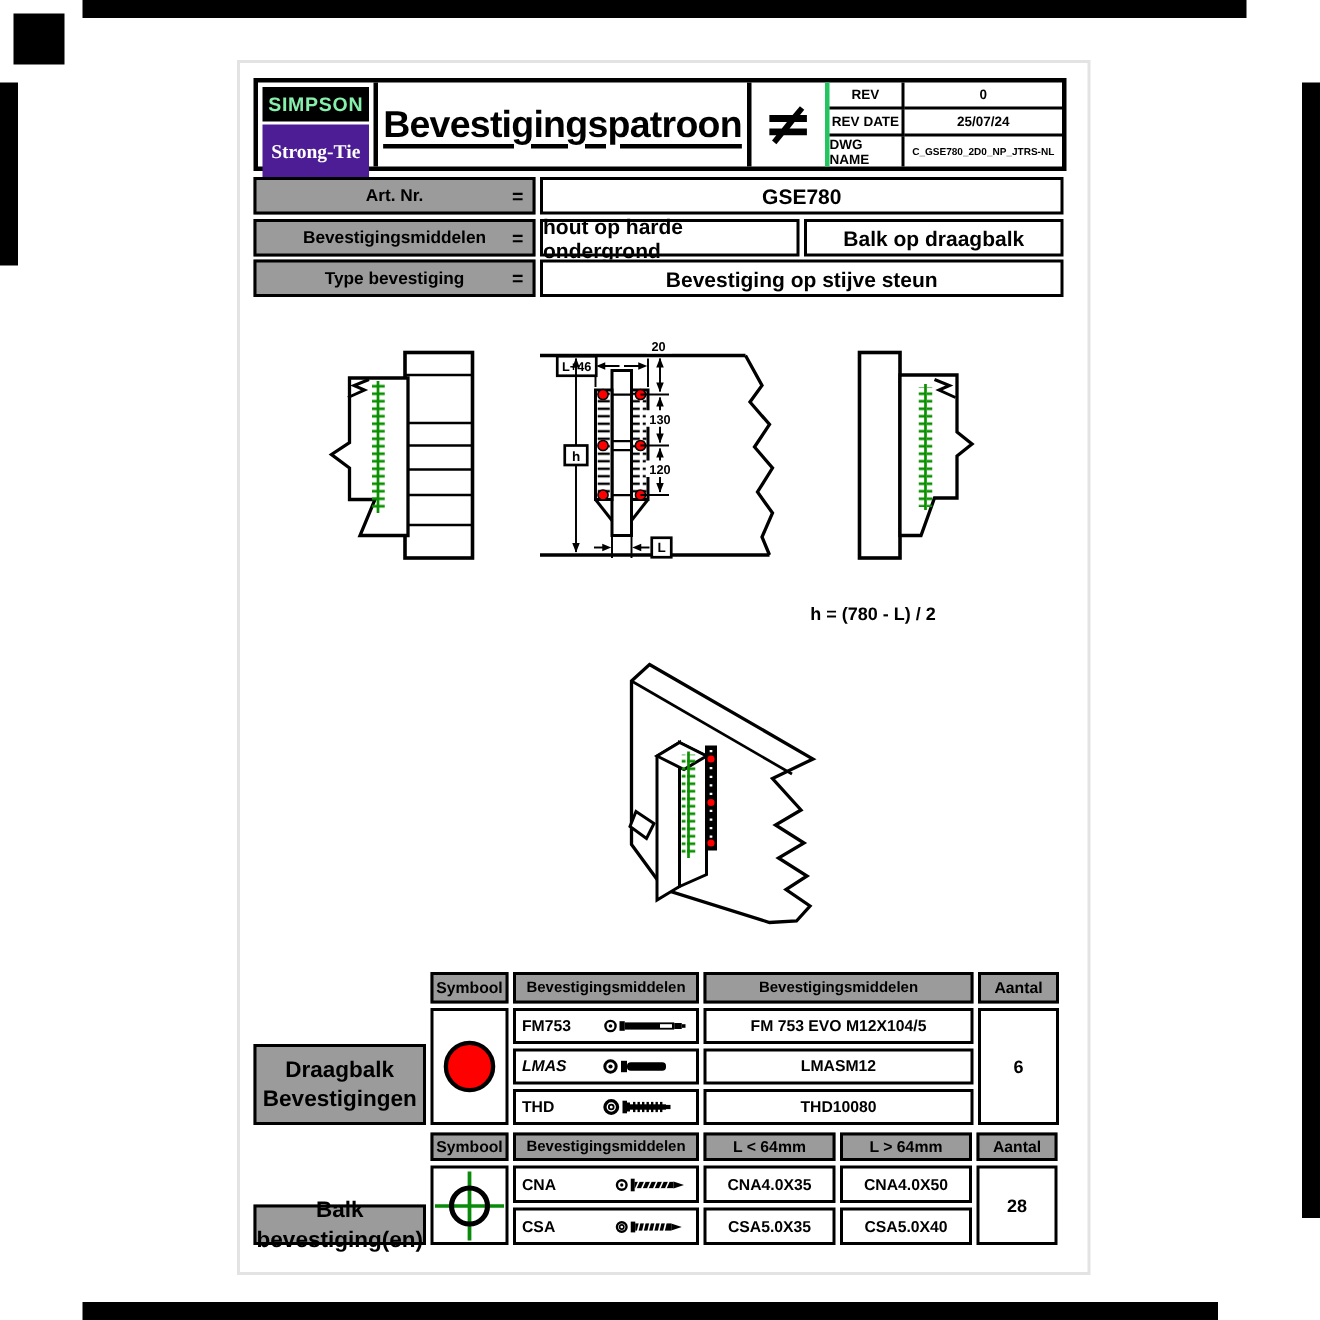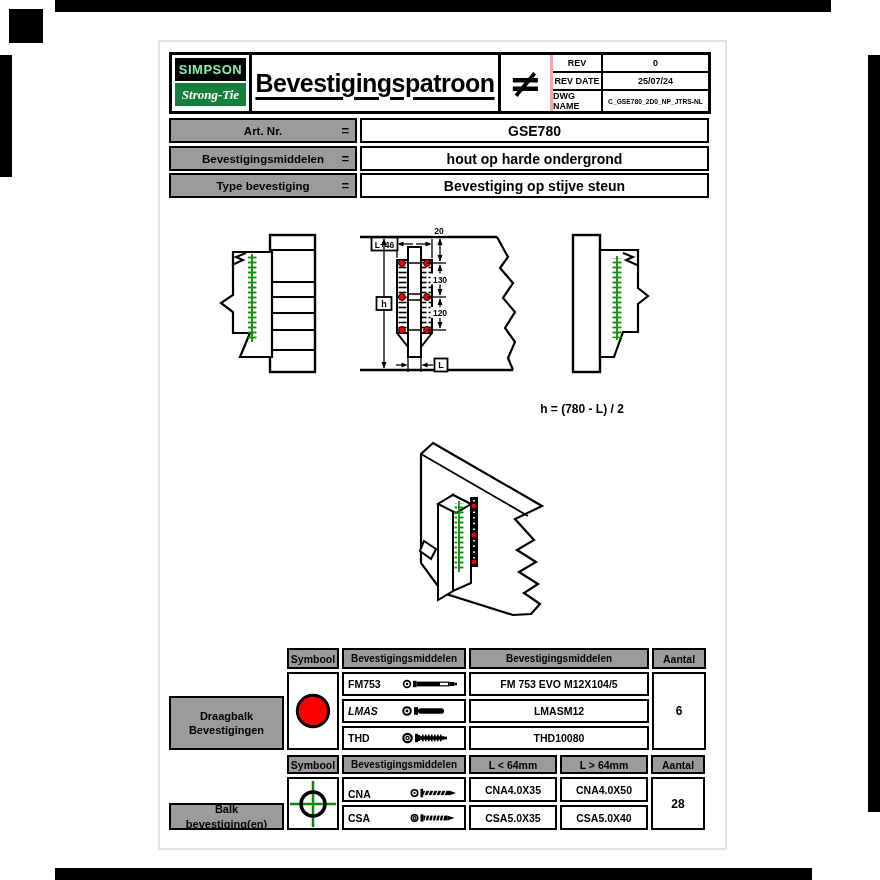--- a/index.html
+++ b/index.html
@@ -9,31 +9,31 @@
   #page-edge{position:absolute;left:158px;top:40px;width:565px;height:806px;
              border:2px solid #e3e3e3;}
   #doc{position:absolute;left:168px;top:50px;width:545px;height:783px;}
 
   
   #header-block{position:absolute;left:1px;top:2px;width:536px;height:56px;
                 border:3px solid #000;display:flex;background:#fff;}
   .logo-cell{width:80px;border-right:3px solid #000;padding:3px 3px;box-sizing:border-box;}
   .logo-black{height:23px;background:#000;color:#86efac;display:flex;align-items:center;
               justify-content:center;font-weight:bold;font-size:13px;letter-spacing:.5px;}
-  .logo-red{height:23px;margin-top:2px;background:#15803d;color:#fff;display:flex;
+  .logo-red{height:36px;margin-top:2px;background:#4c1d95;color:#fff;display:flex;
             align-items:center;justify-content:center;font-family:"Liberation Serif",serif;
-            font-weight:bold;font-size:13px;font-style:italic;}
+            font-weight:bold;font-size:13px;}
   .title-cell{flex:1;display:flex;align-items:center;justify-content:center;}
   .title-cell span{font-size:25px;font-weight:bold;letter-spacing:-.5px;
                    text-decoration:underline;text-decoration-thickness:2.5px;
                    text-underline-offset:5px;}
   .neq-cell{width:49px;border-left:3px solid #000;display:flex;align-items:center;
             justify-content:center;font-family:"DejaVu Sans",sans-serif;
             font-size:40px;font-weight:bold;}
-  .rev-table{width:155px;border-left:3px solid #fca5a5;display:grid;
+  .rev-table{width:155px;border-left:3px solid #22c55e;display:grid;
              grid-template-columns:50px 1fr;grid-template-rows:1fr 1fr 1fr;}
   .rev-table div{display:flex;align-items:center;justify-content:center;
                  font-weight:bold;font-size:9px;border-bottom:2px solid #000;}
   .rev-table .lbl{border-right:2px solid #000;}
   .rev-table .r3{border-bottom:none;}
   .dwgval{font-size:6.7px !important;}
 
   
   .info-row{position:absolute;left:1px;width:540px;height:25px;display:flex;gap:3px;}
   .info-label{width:188px;background:#9b9b9b;border:2.5px solid #000;position:relative;
@@ -50,21 +50,21 @@
 
   
   .fix-table{position:absolute;left:1px;width:540px;display:grid;gap:3px;}
   #table-draagbalk{top:598px;grid-template-columns:115px 52px 124px 180px 54px;
                    grid-template-rows:21px 24px 24px 24px;}
   #table-balk{top:705px;grid-template-columns:115px 52px 124px 88px 88px 54px;
               grid-template-rows:19px 25px 25px;}
   .cell{border:2.5px solid #000;display:flex;align-items:center;justify-content:center;
         box-sizing:border-box;background:#fff;font-weight:bold;font-size:10.5px;}
   .gray{background:#9b9b9b;}
-  .t-label{grid-row:1/-1;grid-column:1;text-align:center;font-size:11px;line-height:1.3;padding:0 8px;margin-top:48px;}
+  .t-label{grid-row:1/-1;grid-column:1;text-align:center;font-size:15px;line-height:1.3;padding:0 8px;margin-top:48px;}
   .t-span{grid-row:2/-1;}
   .code-cell{justify-content:space-between;padding:0 4px;}
   .aantal-cell{font-size:12px;}
 </style>
 </head>
 <body>
 
 <div class="scanbar" style="left:9px;top:9px;width:34px;height:34px;"></div>
 <div class="scanbar" style="left:55px;top:0;width:776px;height:12px;"></div>
 <div class="scanbar" style="left:0;top:55px;width:12px;height:122px;"></div>
@@ -103,20 +103,21 @@
       <div class="info-value">GSE780</div>
     </div>
   </div>
   <div class="info-row" style="top:96px;">
     <div class="info-label">
       <span>Bevestigingsmiddelen</span>
       <span class="eq">=</span>
     </div>
     <div class="info-values">
       <div class="info-value">hout op harde ondergrond</div>
+      <div class="info-value">Balk op draagbalk</div>
     </div>
   </div>
   <div class="info-row" style="top:123px;">
     <div class="info-label">
       <span>Type bevestiging</span>
       <span class="eq">=</span>
     </div>
     <div class="info-values">
       <div class="info-value">Bevestiging op stijve steun</div>
     </div>
@@ -327,21 +328,21 @@
     <div class="cell gray" style="grid-column:6;grid-row:1;">Aantal</div>
 
     <div class="cell t-span" style="grid-column:2;">
       <svg width="48" height="48" viewBox="0 0 50 50">
         <line x1="1" y1="25" x2="49" y2="25" stroke="#0a8a0a" stroke-width="2.6"></line>
         <line x1="25" y1="1" x2="25" y2="49" stroke="#0a8a0a" stroke-width="2.6"></line>
         <circle cx="25" cy="25" r="12.5" fill="none" stroke="#000" stroke-width="3.6"></circle>
       </svg>
     </div>
 
-    <div class="cell code-cell" style="grid-column:3;grid-row:2;align-items:flex-end;">
+    <div class="cell code-cell" style="grid-column:3;grid-row:2;">
       <span>CNA</span>
       <svg width="50" height="14" viewBox="0 0 50 14">
         <circle cx="4.5" cy="7" r="3.2" fill="#fff" stroke="#000" stroke-width="1.6"></circle>
         <circle cx="4.5" cy="7" r="1.1" fill="#000"></circle>
         <rect x="10.5" y="2.8" width="2.6" height="8.4" fill="#000"></rect>
         <rect x="13" y="4.9" width="26" height="4.2" fill="#000"></rect>
         <line x1="16" y1="4.5" x2="13.8" y2="9.5" stroke="#fff" stroke-width="1.1"></line>
         <line x1="20" y1="4.5" x2="17.8" y2="9.5" stroke="#fff" stroke-width="1.1"></line>
         <line x1="24" y1="4.5" x2="21.8" y2="9.5" stroke="#fff" stroke-width="1.1"></line>
         <line x1="28" y1="4.5" x2="25.8" y2="9.5" stroke="#fff" stroke-width="1.1"></line>

